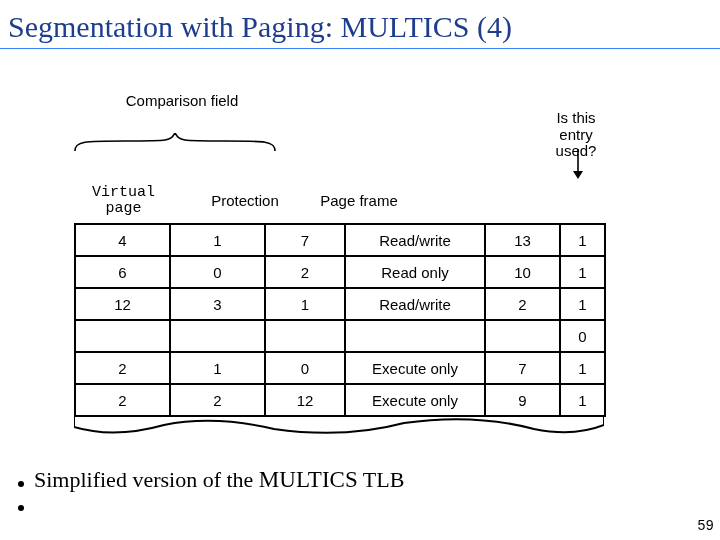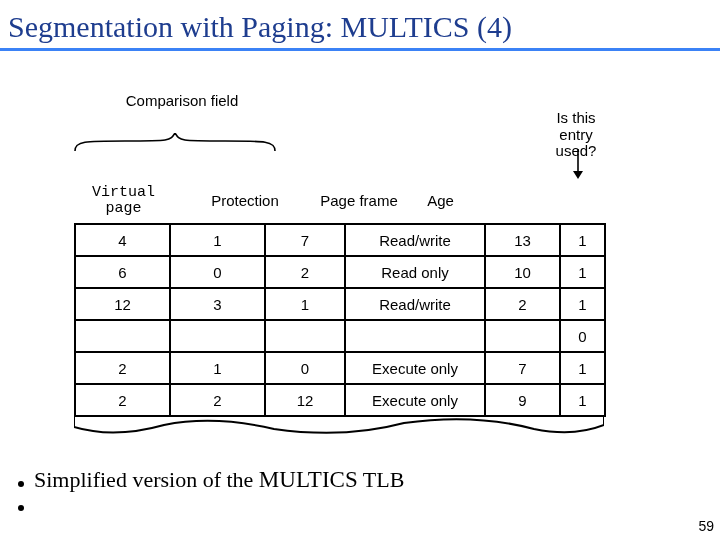--- a/index.html
+++ b/index.html
@@ -14,21 +14,21 @@
   .slide {
     position: relative;
     width: 720px;
     height: 540px;
     box-sizing: border-box;
   }
   .title {
     font-size: 30px;
     color: #1e3d8f;
     padding: 10px 8px 4px 8px;
-    border-bottom: 3px solid #3b82f6;
+    border-bottom: 1px solid #3b82f6;
     font-family: "Times New Roman", Times, serif;
   }
   .figure {
     position: absolute;
     left: 74px;
     top: 70px;
     width: 560px;
     font-family: Arial, Helvetica, sans-serif;
     font-size: 15px;
     margin-top: 23px;
@@ -132,21 +132,21 @@
     margin-top: 10px;
     flex: 0 0 auto;
   }
   .sc { font-variant: small-caps; }
 
   .pageno {
     position: absolute;
     right: 6px;
     bottom: 6px;
     font-size: 14px;
-    font-family: Liberation Sans, sans-serif;
+    font-family: Liberation Mono, monospace;
     color: #000;
   }
 </style>
 </head>
 <body>
 
 <div class="slide">
 
   <div class="title">Segmentation with Paging: MULTICS (4)</div>
 
@@ -165,21 +165,20 @@
           <line x1="6" y1="0" x2="6" y2="22" stroke="#000" stroke-width="1.6"></line>
           <polygon points="1,22 11,22 6,30" fill="#000"></polygon>
         </svg>
       </div>
     </div>
 
     <div class="hdr-row">
       <div class="cell c1">Virtual page</div>
       <div class="cell c3">Protection</div>
       <div class="cell c2">Page frame</div>
-      <div class="cell c4">Age</div>
       <div class="cell c5"></div>
     </div>
 
     <table class="tlb">
       <colgroup>
         <col class="c0">
           <col class="c1">
           <col class="c2">
           <col class="c3">
           <col class="c4">

